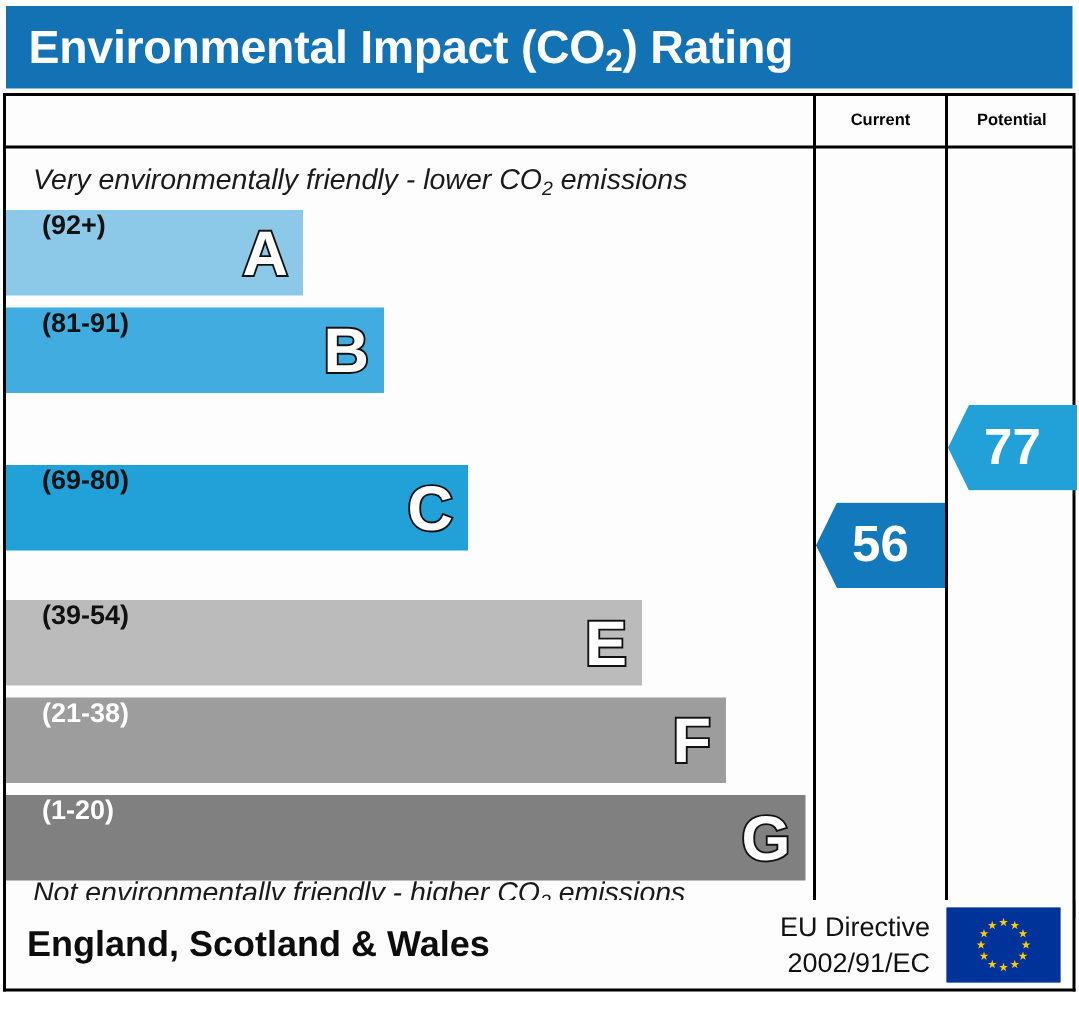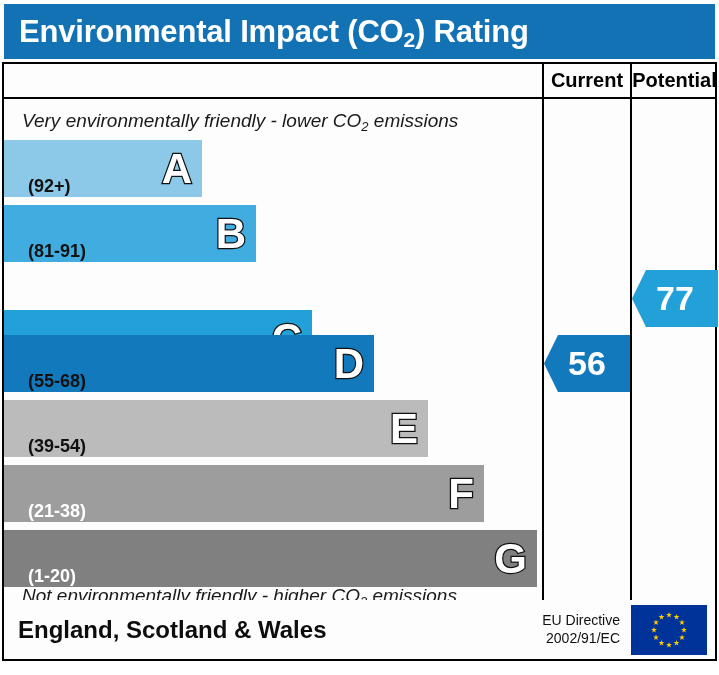--- a/index.html
+++ b/index.html
@@ -76,21 +76,21 @@
     height: 2px;
     background: #000000;
   }
 
   .col-head {
     position: absolute;
     top: 0;
     height: 33px;
     line-height: 33px;
     text-align: center;
-    font-size: 20px;
+    font-size: 11px;
     font-weight: bold;
     color: #000000;
   }
   .col-head.current   { left: 540px; width: 86px; }
   .col-head.potential { left: 628px; width: 85px; }
 
   
   .caption {
     position: absolute;
     left: 18px;
@@ -115,21 +115,21 @@
     top: 0;
     width: 538px;
     height: 100%;
   }
   .band {
     position: absolute;
     left: 0;
     height: 57px;
     box-sizing: border-box;
     display: flex;
-    align-items: flex-end;
+    align-items: flex-start;
   }
   .band .range {
     margin-left: 24px;
     font-size: 18px;
     font-weight: bold;
     white-space: nowrap;
   }
   .band .letter {
     position: absolute;
     right: 10px;
@@ -176,21 +176,21 @@
     font-size: 24px;
     font-weight: bold;
     color: #0d0d0d;
     white-space: nowrap;
   }
   .footer-directive {
     position: absolute;
     right: 95px;
     top: 50%;
     transform: translateY(-50%);
-    font-size: 14px;
+    font-size: 18px;
     color: #111111;
     text-align: right;
     line-height: 1.35;
     white-space: nowrap;
   }
   .eu-flag {
     position: absolute;
     right: 8px;
     top: 50%;
     transform: translateY(-50%);
@@ -229,24 +229,20 @@
           <span class="range" style="color: rgb(17, 17, 17);">(92+)</span>
           <span class="letter" style="color: rgb(255, 255, 255);">A</span>
         </div>
         <div class="band" style="top: 141px; width: 252px; background: rgb(65, 172, 224);">
           <span class="range" style="color: rgb(17, 17, 17);">(81-91)</span>
           <span class="letter" style="color: rgb(255, 255, 255);">B</span>
         </div>
         <div class="band" style="top: 206px; width: 308px; background: rgb(34, 160, 216); margin-top: 40px;">
           <span class="range" style="color: rgb(17, 17, 17);">(69-80)</span>
           <span class="letter" style="color: rgb(255, 255, 255);">C</span>
-        </div>
-        <div class="band" style="top: 271px; width: 370px; background: rgb(18, 121, 189);">
-          <span class="range" style="color: rgb(17, 17, 17);">(55-68)</span>
-          <span class="letter" style="color: rgb(255, 255, 255);">D</span>
         </div>
         <div class="band" style="top: 336px; width: 424px; background: rgb(187, 187, 187);">
           <span class="range" style="color: rgb(17, 17, 17);">(39-54)</span>
           <span class="letter" style="color: rgb(255, 255, 255);">E</span>
         </div>
         <div class="band" style="top: 401px; width: 480px; background: rgb(157, 157, 157);">
           <span class="range" style="color: rgb(255, 255, 255);">(21-38)</span>
           <span class="letter" style="color: rgb(255, 255, 255);">F</span>
         </div>
         <div class="band" style="top: 466px; width: 533px; background: rgb(128, 128, 128);">

